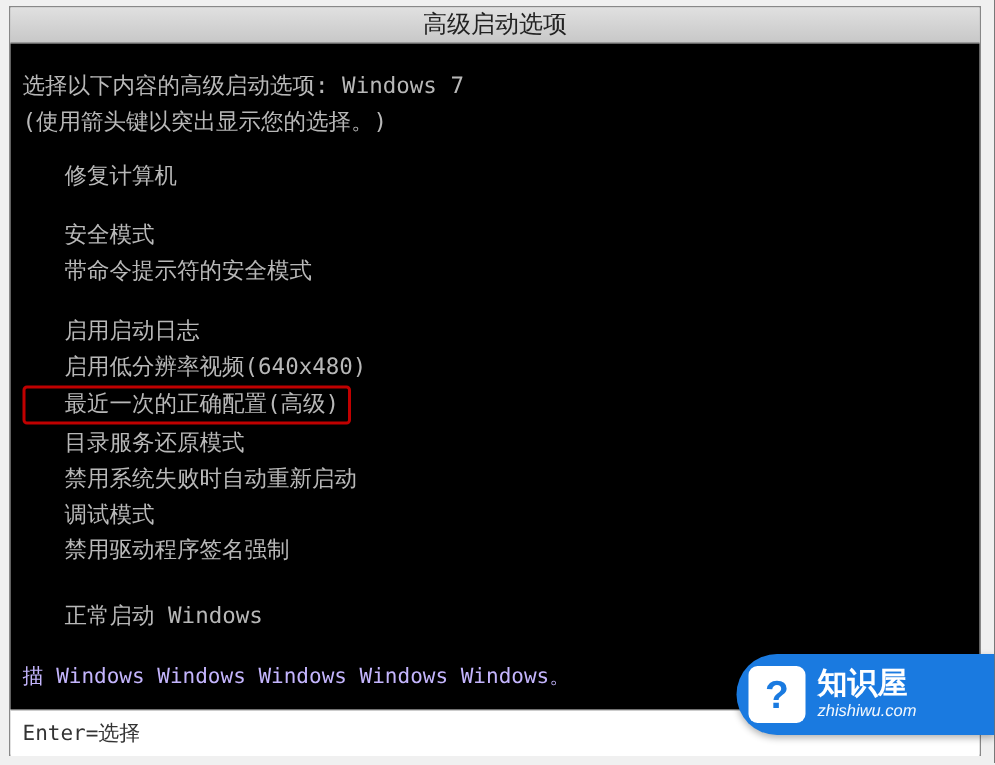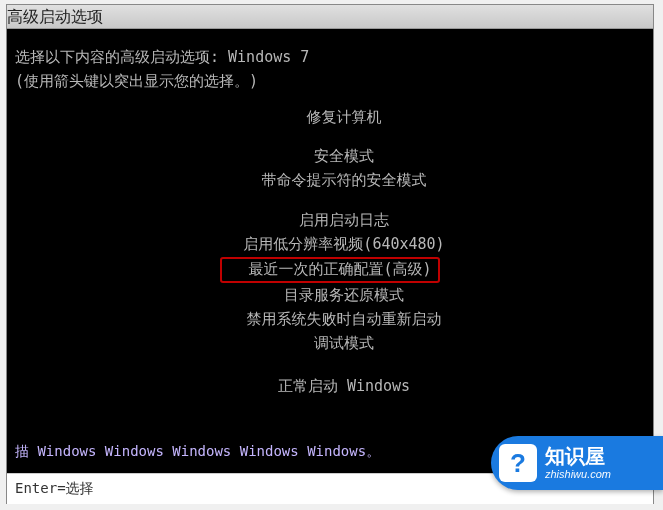--- a/index.html
+++ b/index.html
@@ -17,20 +17,21 @@
       top: 4px;
       width: 648px;
       height: 500px;
       border: 1px solid #888;
       background: #fff;
     }
     .titlebar {
       height: 24px;
       background: linear-gradient(#e0e0e0, #c8c8c8);
       border-bottom: 1px solid #999;
+      text-align: center;
       line-height: 24px;
       font-size: 16px;
       color: #222;
       font-family: "SimSun", "宋体", sans-serif;
     }
     .boot-screen {
       background: #000;
       color: #b8b8b8;
       width: 100%;
       height: 444px;
@@ -40,21 +41,20 @@
       position: relative;
       overflow: hidden;
     }
     .instr { margin-bottom: 2px; }
     .hint { margin-bottom: 14px; }
     .opt-group { padding-left: 28px; }
     .opt {
       margin-bottom: 2px;
       white-space: nowrap;
       cursor: default;
-      text-align: center;
     }
     .spacer { height: 16px; }
     .highlighted {
       border: 2px solid #c00000;
       border-radius: 3px;
       padding: 0 6px 0 26px;
       margin-left: -28px;
       display: inline-block;
     }
     .normal-boot {
@@ -134,20 +134,21 @@
 
     <div class="opt-group">
       <div class="opt">启用启动日志</div>
       <div class="opt">启用低分辨率视频(640x480)</div>
       <div class="opt">
         <span class="highlighted">最近一次的正确配置(高级)</span>
       </div>
       <div class="opt">目录服务还原模式</div>
       <div class="opt">禁用系统失败时自动重新启动</div>
       <div class="opt">调试模式</div>
+      <div class="opt">禁用驱动程序签名强制</div>
     </div>
     <div class="spacer"></div>
 
     <div class="normal-boot opt">正常启动 Windows</div>
 
     <div class="desc-line">描 Windows Windows Windows Windows Windows。</div>
   </div>
   <div class="bottom-bar">Enter=选择</div>
 </div>
 

